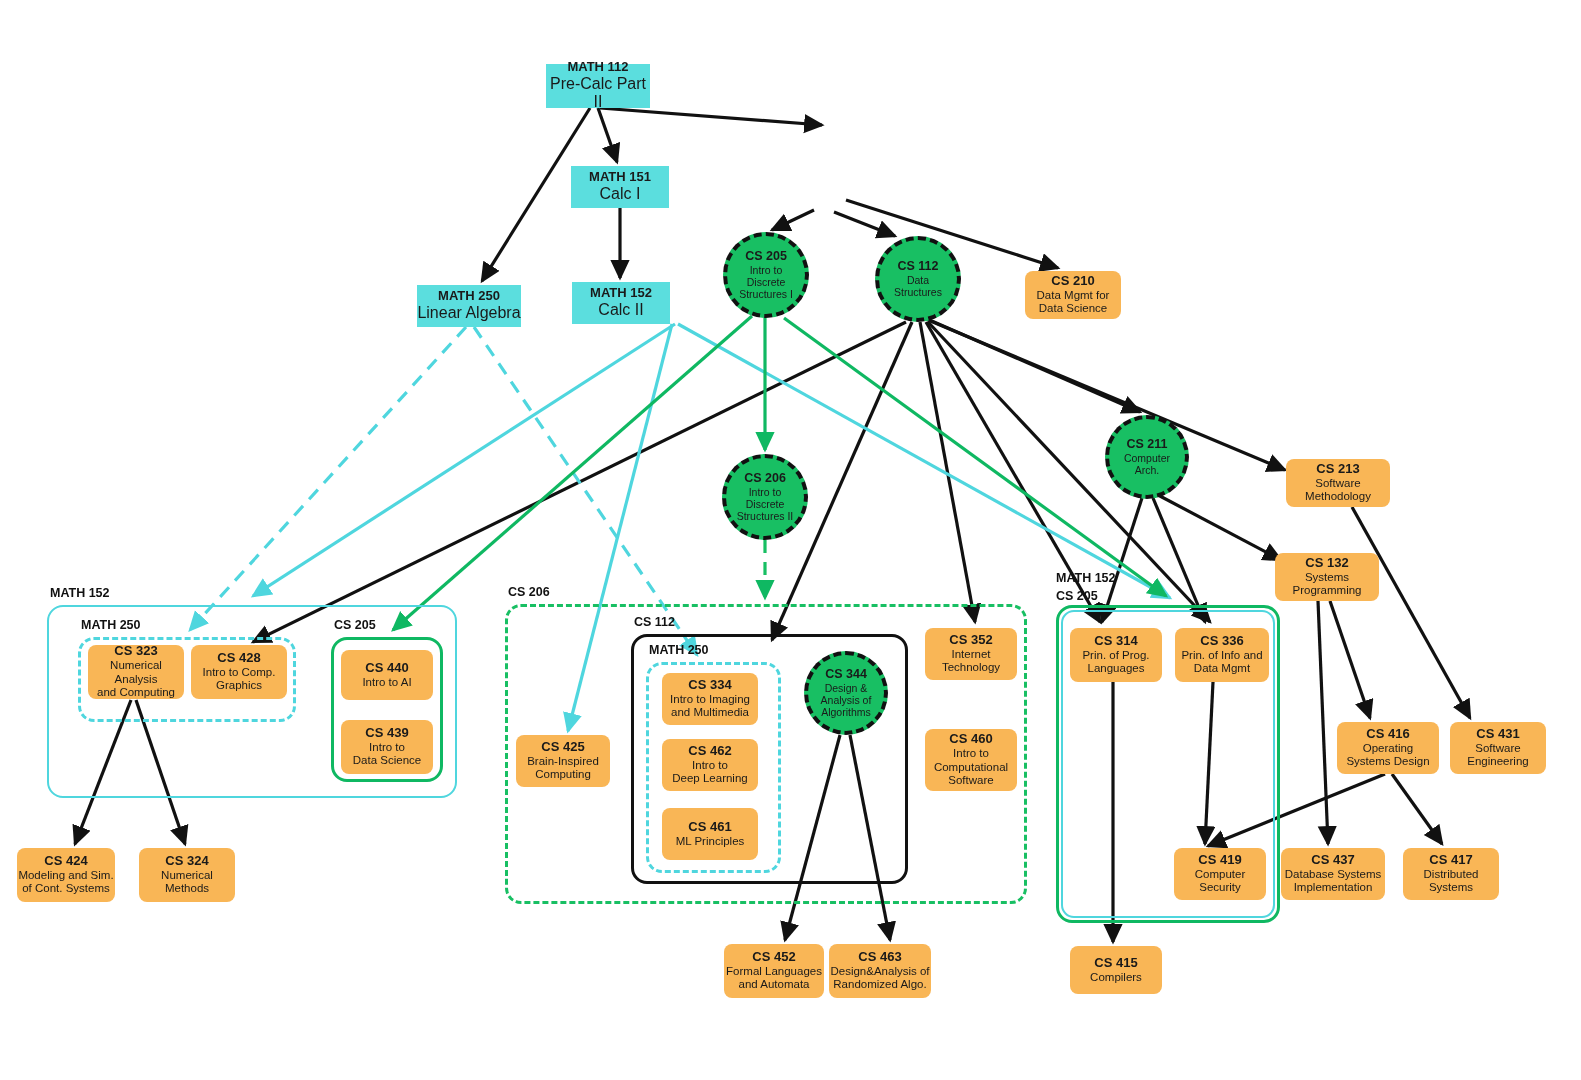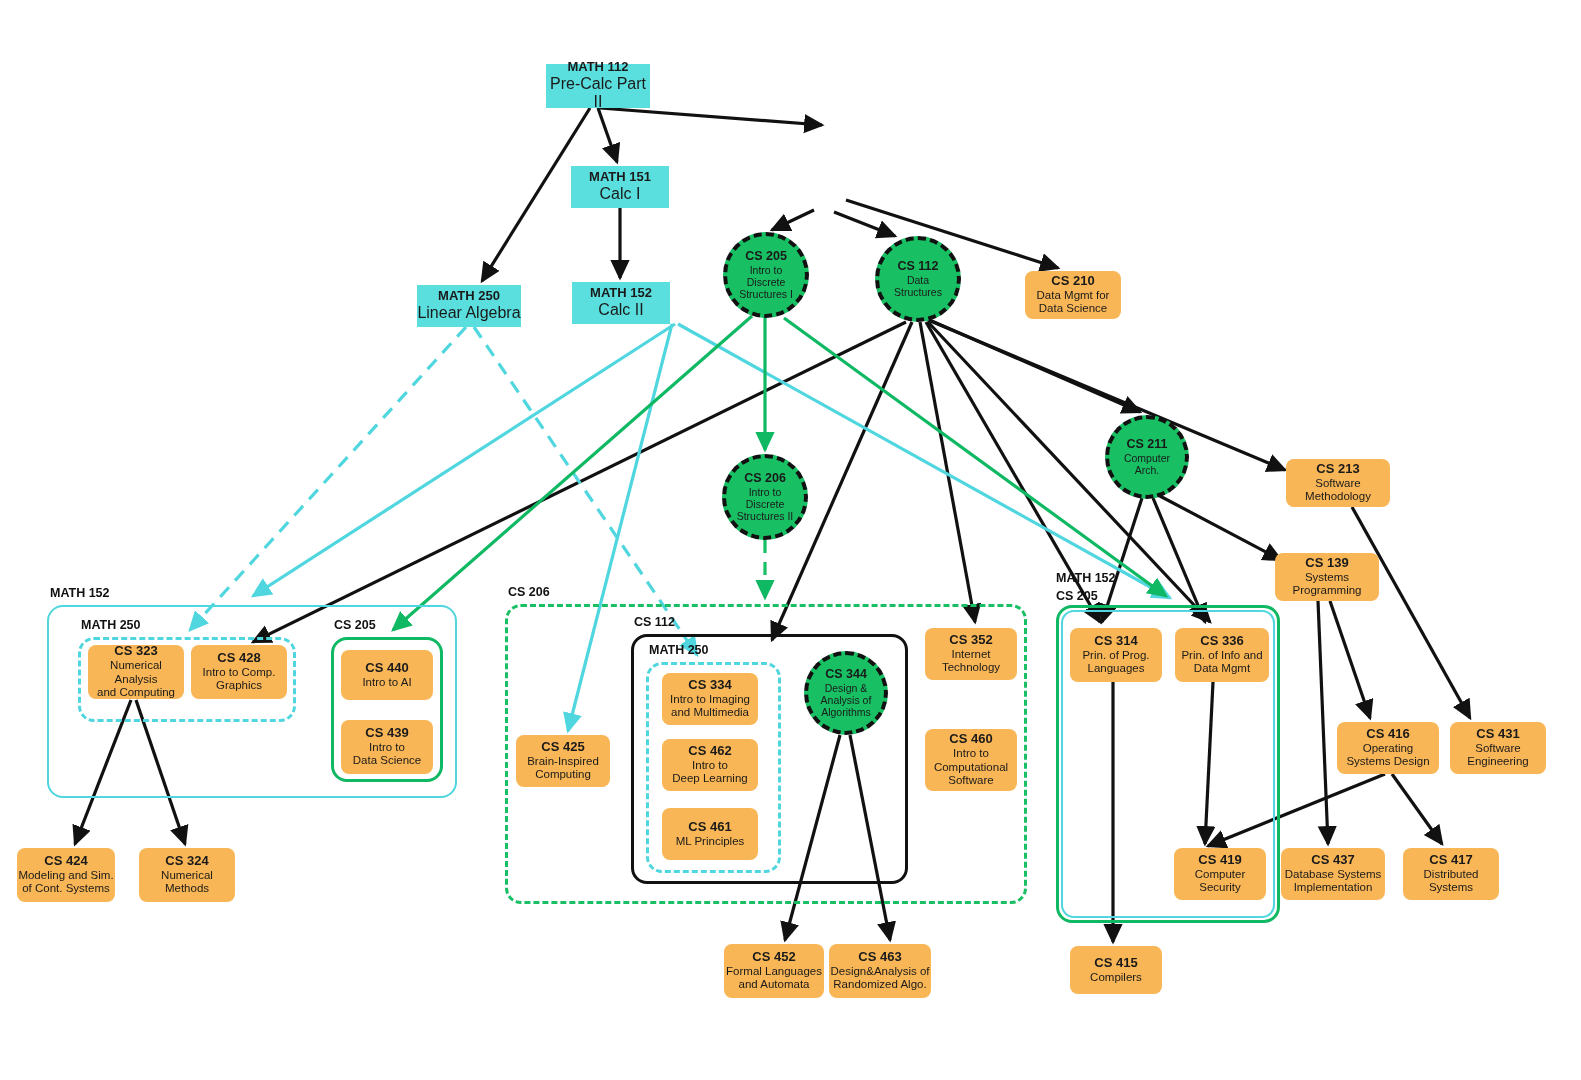--- a/index.html
+++ b/index.html
@@ -188,21 +188,21 @@
       </div>
   </div>
   <div class="node n-orange" style="left:1286px;top:459px;width:104px;height:48px;">
     <div class="code">CS 213</div>
     <div class="title ml">
         <div>Software</div>
         <div>Methodology</div>
       </div>
   </div>
   <div class="node n-orange" style="left:1275px;top:553px;width:104px;height:48px;">
-    <div class="code">CS 139</div>
+    <div class="code">CS 132</div>
     <div class="title ml">
         <div>Systems</div>
         <div>Programming</div>
       </div>
   </div>
 
   <div class="node n-orange" style="left:88px;top:645px;width:96px;height:54px;">
     <div class="code">CS 323</div>
     <div class="title ml">
         <div>Numerical Analysis</div>

